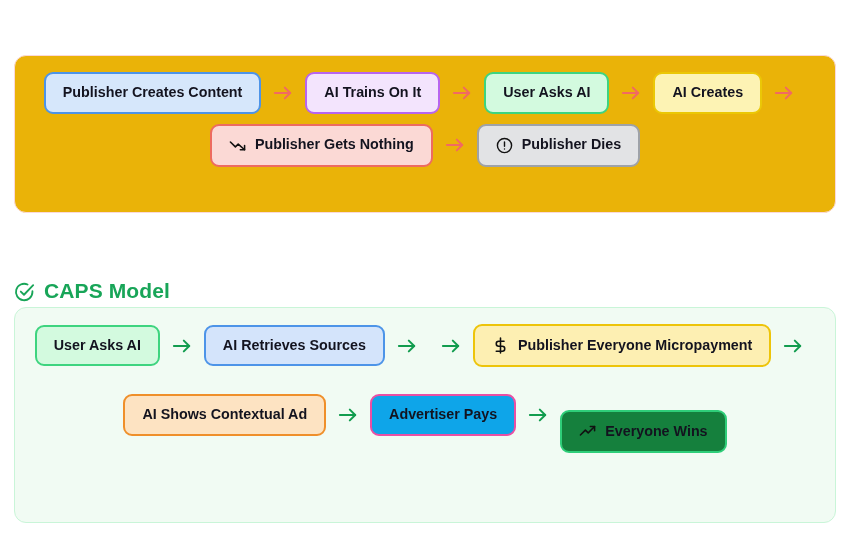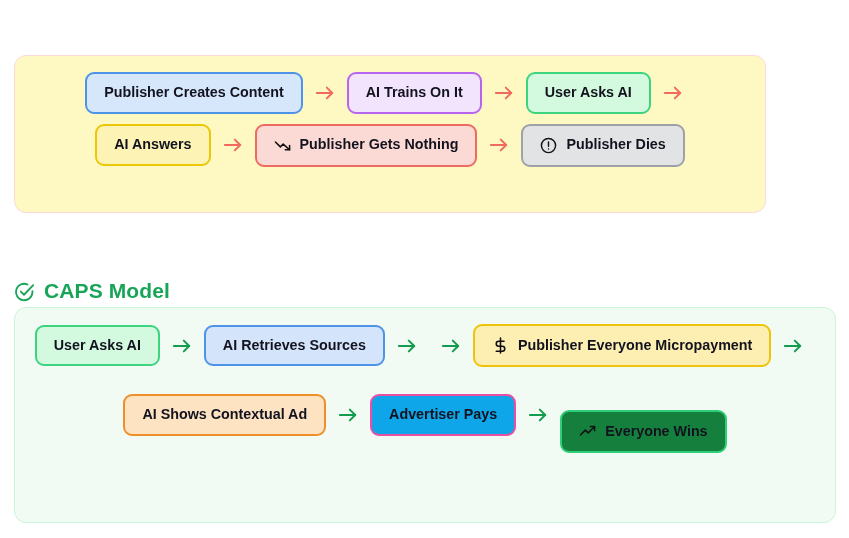--- a/index.html
+++ b/index.html
@@ -27,22 +27,22 @@
   .title-broken { position: absolute; left: 13px; top: 12px; color: #e2342f; }
   .title-caps   { position: absolute; left: 13px; top: 280px; color: #18a558; }
 
   
   .panel {
     position: absolute;
     border-radius: 12px;
     padding: 16px 18px;
   }
   .panel-broken {
-    left: 14px; top: 55px; width: 752px; height: 158px;
-    background: #fef9c3;
+    left: 14px; top: 55px; width: 822px; height: 158px;
+    background: #eab308;
     border: 1px solid #fbd9d9;
   }
   .panel-caps {
     left: 14px; top: 307px; width: 822px; height: 216px;
     background: #f1fbf3;
     border: 1px solid #c9f5d8;
   }
 
   .flow {
     display: flex;
@@ -126,21 +126,21 @@
         <span>User Asks AI</span>
       </div>
       <span class="arrow">
         <svg viewBox="0 0 24 20" fill="none" stroke="#f16a62" stroke-width="2.2" stroke-linecap="round" stroke-linejoin="round">
           <line x1="3" y1="10" x2="20" y2="10"></line>
             <polyline points="14,4 20,10 14,16"></polyline>
         </svg>
       </span>
 
       <div class="node n-yellow">
-        <span>AI Answers</span>
+        <span>AI Creates</span>
       </div>
       <span class="arrow">
         <svg viewBox="0 0 24 20" fill="none" stroke="#f16a62" stroke-width="2.2" stroke-linecap="round" stroke-linejoin="round">
           <line x1="3" y1="10" x2="20" y2="10"></line>
             <polyline points="14,4 20,10 14,16"></polyline>
         </svg>
       </span>
 
       <div class="node n-red">
         <svg class="node-icon" viewBox="0 0 24 24" fill="none" stroke="#111" stroke-width="2.2" stroke-linecap="round" stroke-linejoin="round">

